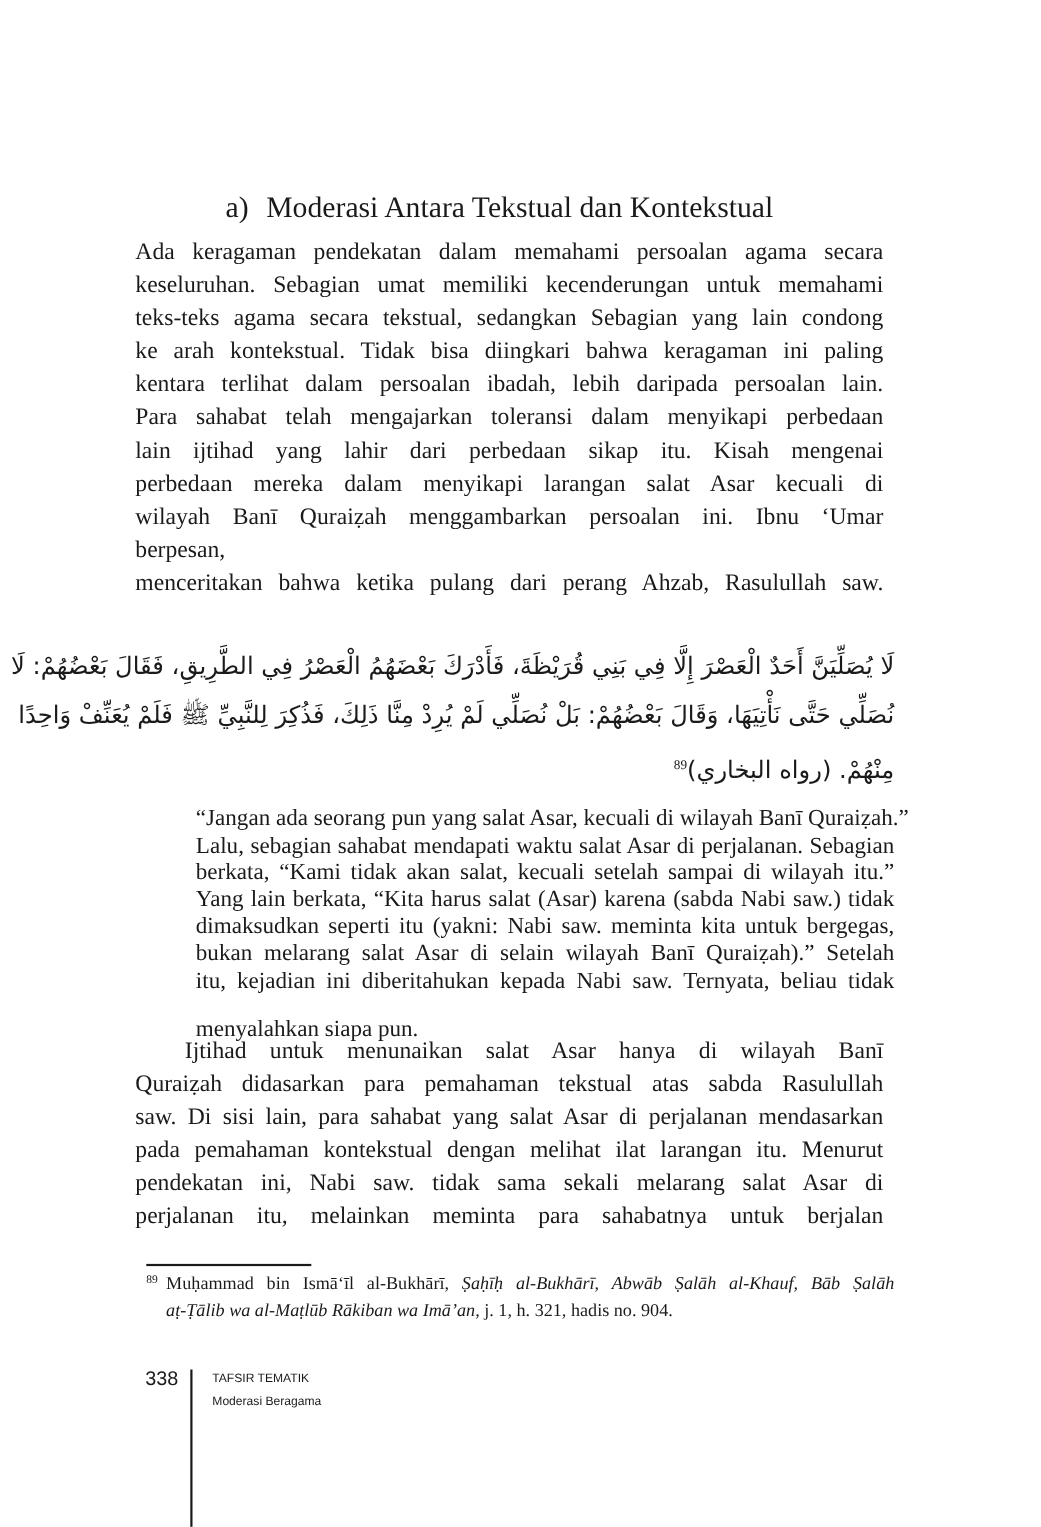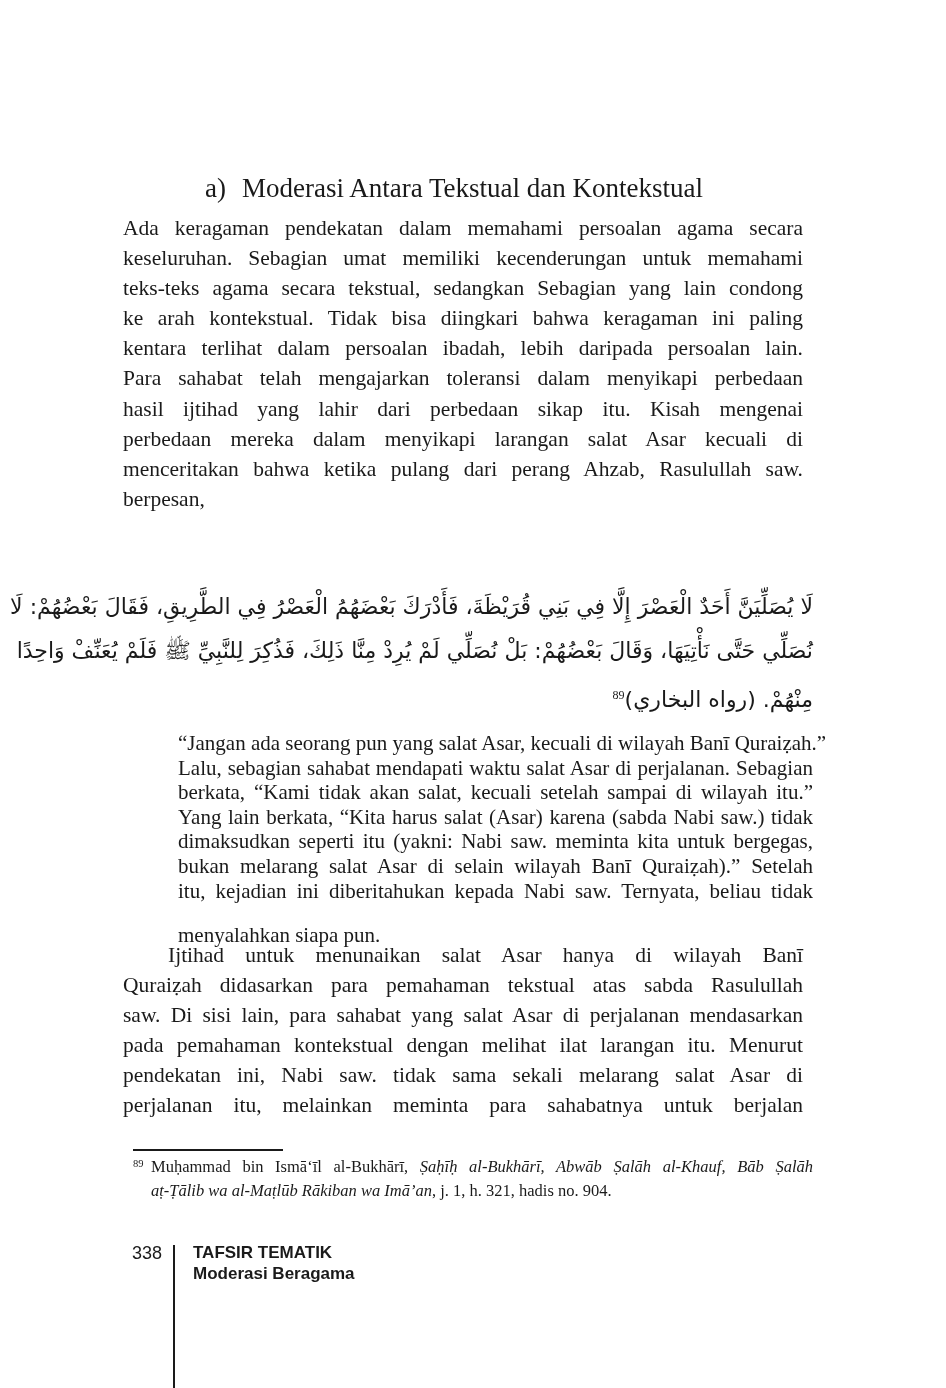--- a/index.html
+++ b/index.html
@@ -27,40 +27,41 @@
 
   .fn-rule { position: absolute; left: 133px; top: 1149px; width: 150px; height: 2px; background: #1a1a1a; }
   .footnote { position: absolute; left: 133px; top: 1155px; width: 680px; font-size: 16.5px; line-height: 24px; }
   .footnote .num { position: absolute; left: 0; top: -3px; font-size: 10.5px; }
   .footnote .ln { display: block; padding-left: 18px; white-space: nowrap; height: 24px; }
   .footnote .ln.first { text-align: justify; text-align-last: justify; }
   .footnote i { font-style: italic; }
 
   .page-num { position: absolute; left: 132px; top: 1243px; font-size: 18px; line-height: 20px; }
   .v-rule { position: absolute; left: 173px; top: 1245px; width: 2px; height: 143px; background: #1a1a1a; }
-  .running-title { position: absolute; left: 193px; top: 1243px; font-size: 17px; line-height: 20.5px; font-weight: bold; }
+  .running-title { position: absolute; left: 193px; top: 1243px; font-size: 11px; line-height: 20.5px; }
 </style>
 </head>
 <body>
 
 <div class="heading serif">
   <span class="marker">a)</span><span>Moderasi Antara Tekstual dan Kontekstual</span>
 </div>
 
 <div class="para para1 serif">
   <span class="ln">Ada keragaman pendekatan dalam memahami persoalan agama secara</span>
   <span class="ln">keseluruhan. Sebagian umat memiliki kecenderungan untuk memahami</span>
   <span class="ln">teks-teks agama secara tekstual, sedangkan Sebagian yang lain condong</span>
   <span class="ln">ke arah kontekstual. Tidak bisa diingkari bahwa keragaman ini paling</span>
   <span class="ln">kentara terlihat dalam persoalan ibadah, lebih daripada persoalan lain.</span>
   <span class="ln">Para sahabat telah mengajarkan toleransi dalam menyikapi perbedaan</span>
-  <span class="ln">hasil ijtihad yang lahir dari perbedaan sikap itu. Kisah mengenai</span>
+  <span class="ln">lain ijtihad yang lahir dari perbedaan sikap itu. Kisah mengenai</span>
   <span class="ln">perbedaan mereka dalam menyikapi larangan salat Asar kecuali di</span>
+  <span class="ln">wilayah Banī Quraiẓah menggambarkan persoalan ini. Ibnu ‘Umar</span>
+  <span class="ln last">berpesan,</span>
   <span class="ln">menceritakan bahwa ketika pulang dari perang Ahzab, Rasulullah saw.</span>
-  <span class="ln last">berpesan,</span>
 </div>
 
 <div class="arabic" lang="ar">
   <span class="ln">لَا يُصَلِّيَنَّ أَحَدٌ الْعَصْرَ إِلَّا فِي بَنِي قُرَيْظَةَ، فَأَدْرَكَ بَعْضَهُمُ الْعَصْرُ فِي الطَّرِيقِ، فَقَالَ بَعْضُهُمْ: لَا</span>
   <span class="ln">نُصَلِّي حَتَّى نَأْتِيَهَا، وَقَالَ بَعْضُهُمْ: بَلْ نُصَلِّي لَمْ يُرِدْ مِنَّا ذَلِكَ، فَذُكِرَ لِلنَّبِيِّ ﷺ فَلَمْ يُعَنِّفْ وَاحِدًا</span>
   <span class="ln last"><span>مِنْهُمْ. (رواه البخاري)</span><sup>89</sup></span>
 </div>
 
 <div class="quote serif">
   <span class="ln">“Jangan ada seorang pun yang salat Asar, kecuali di wilayah Banī Quraiẓah.”</span>

